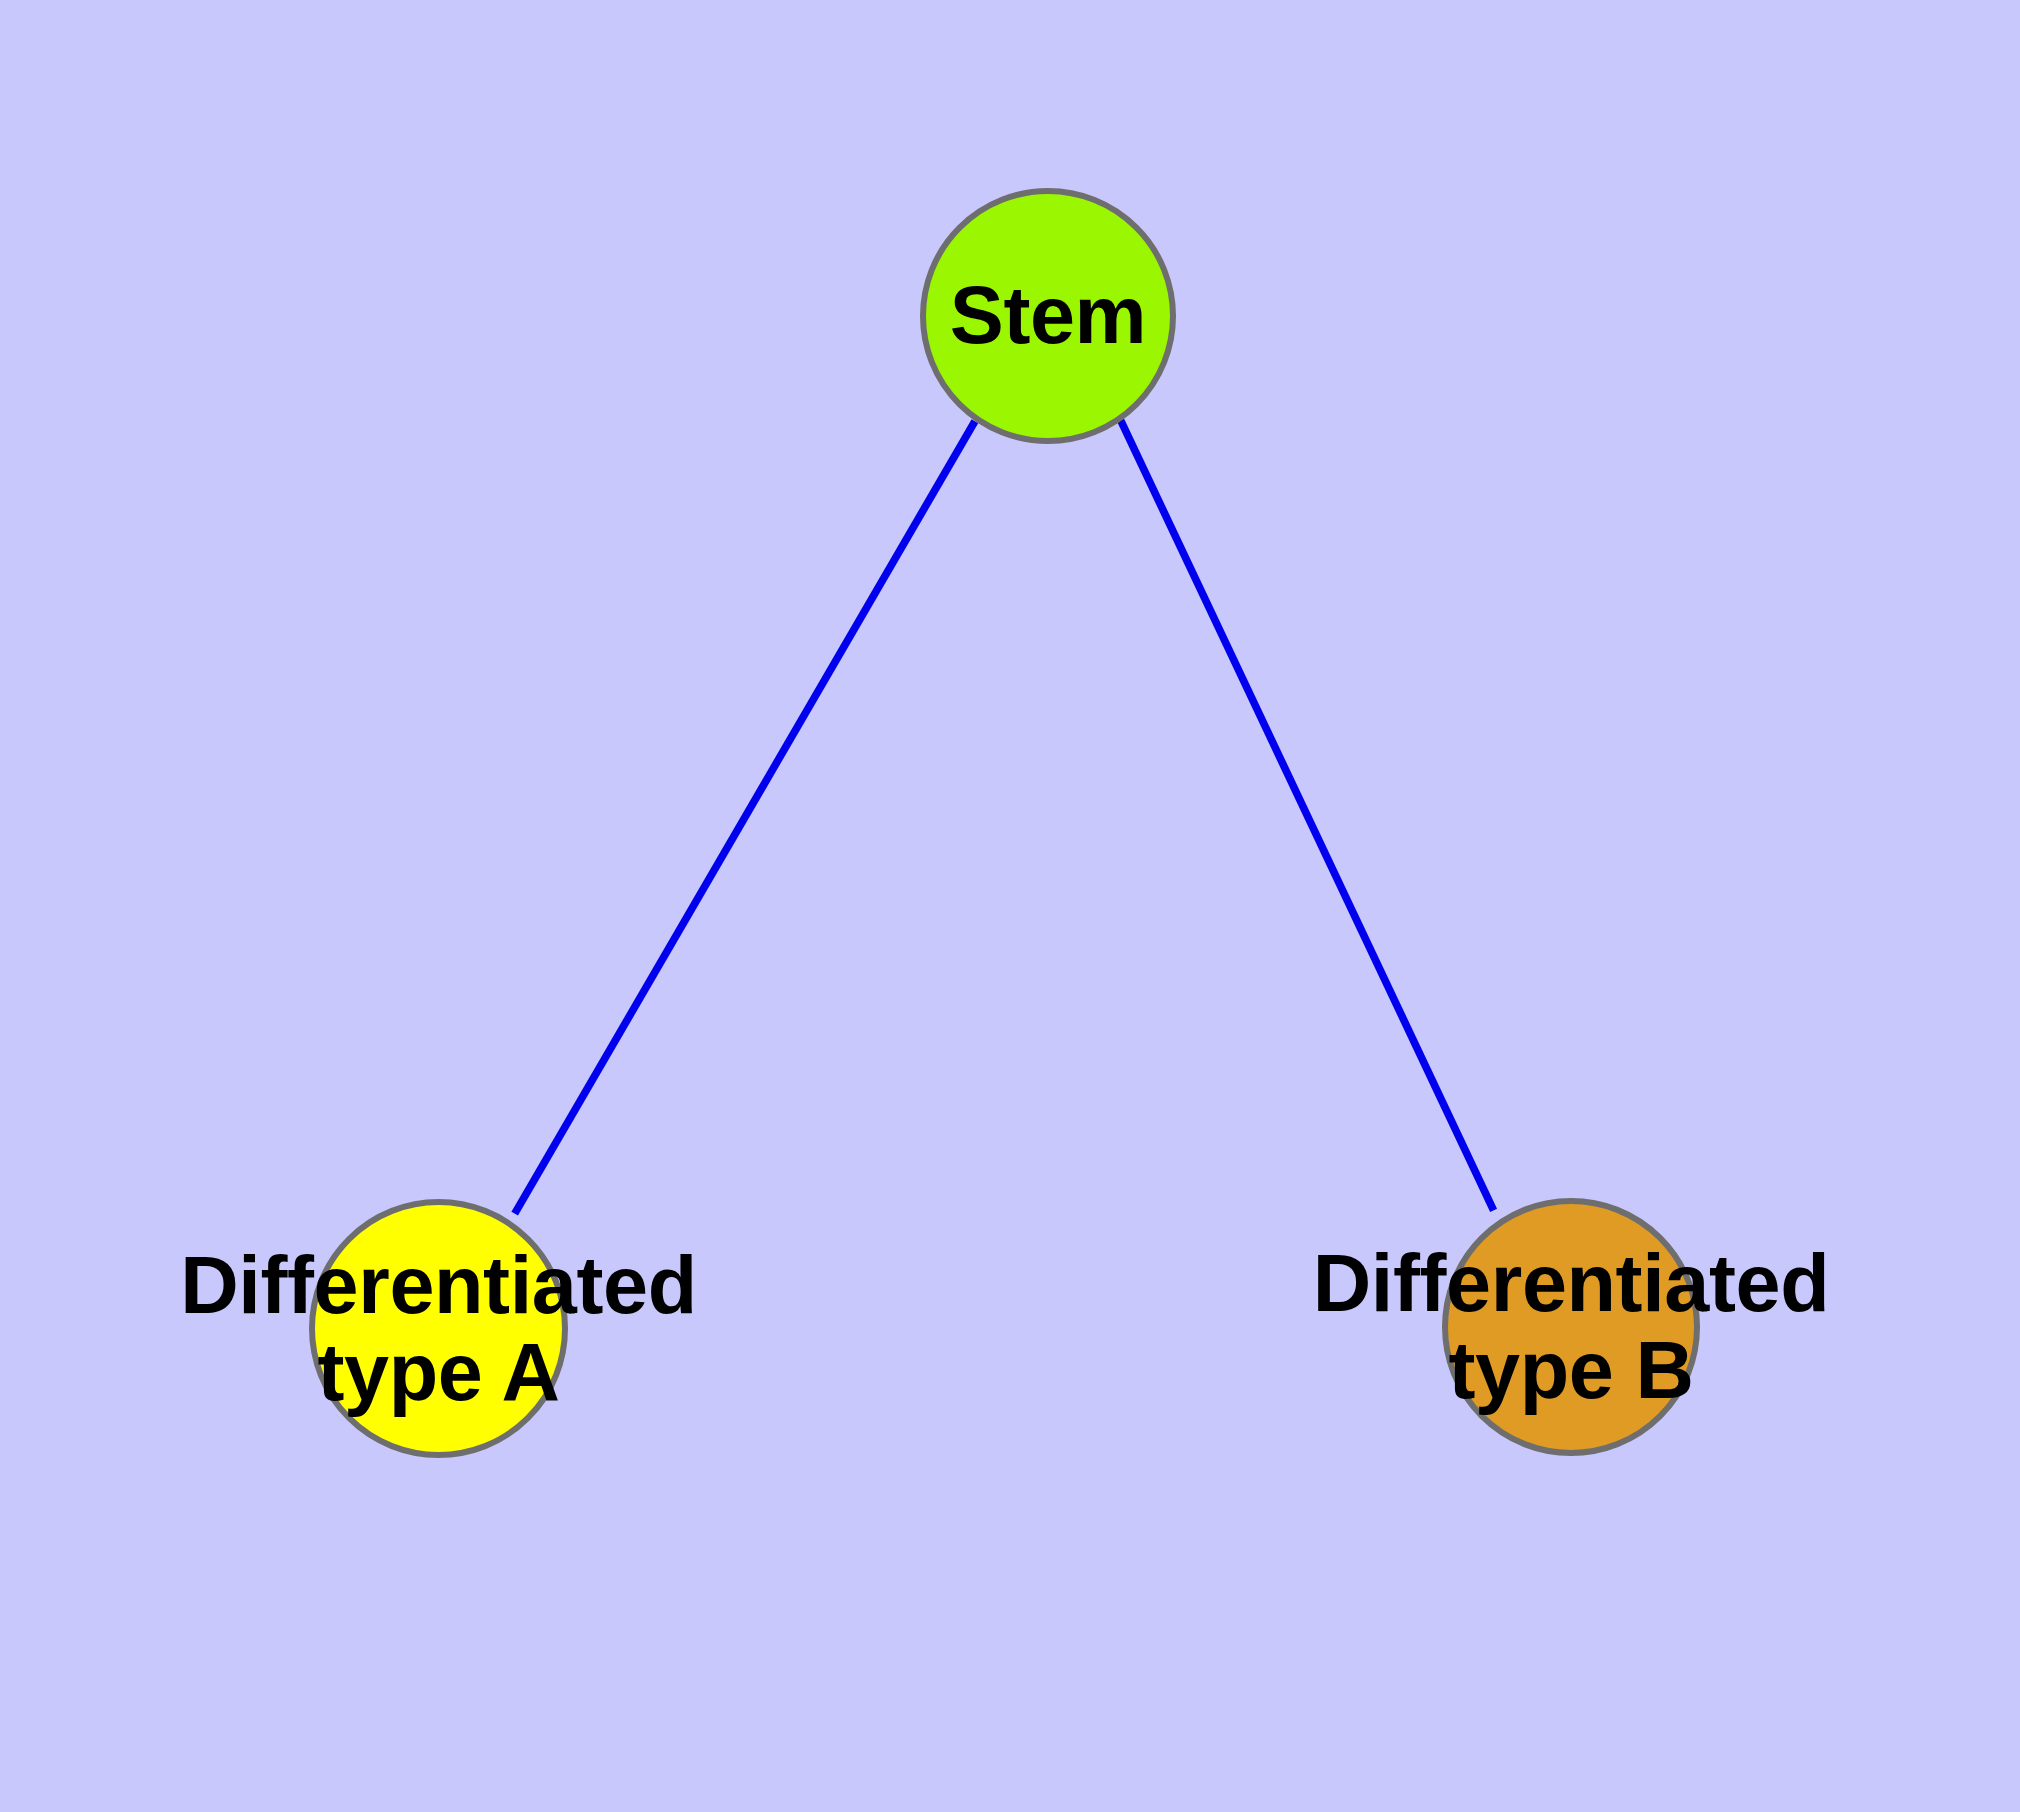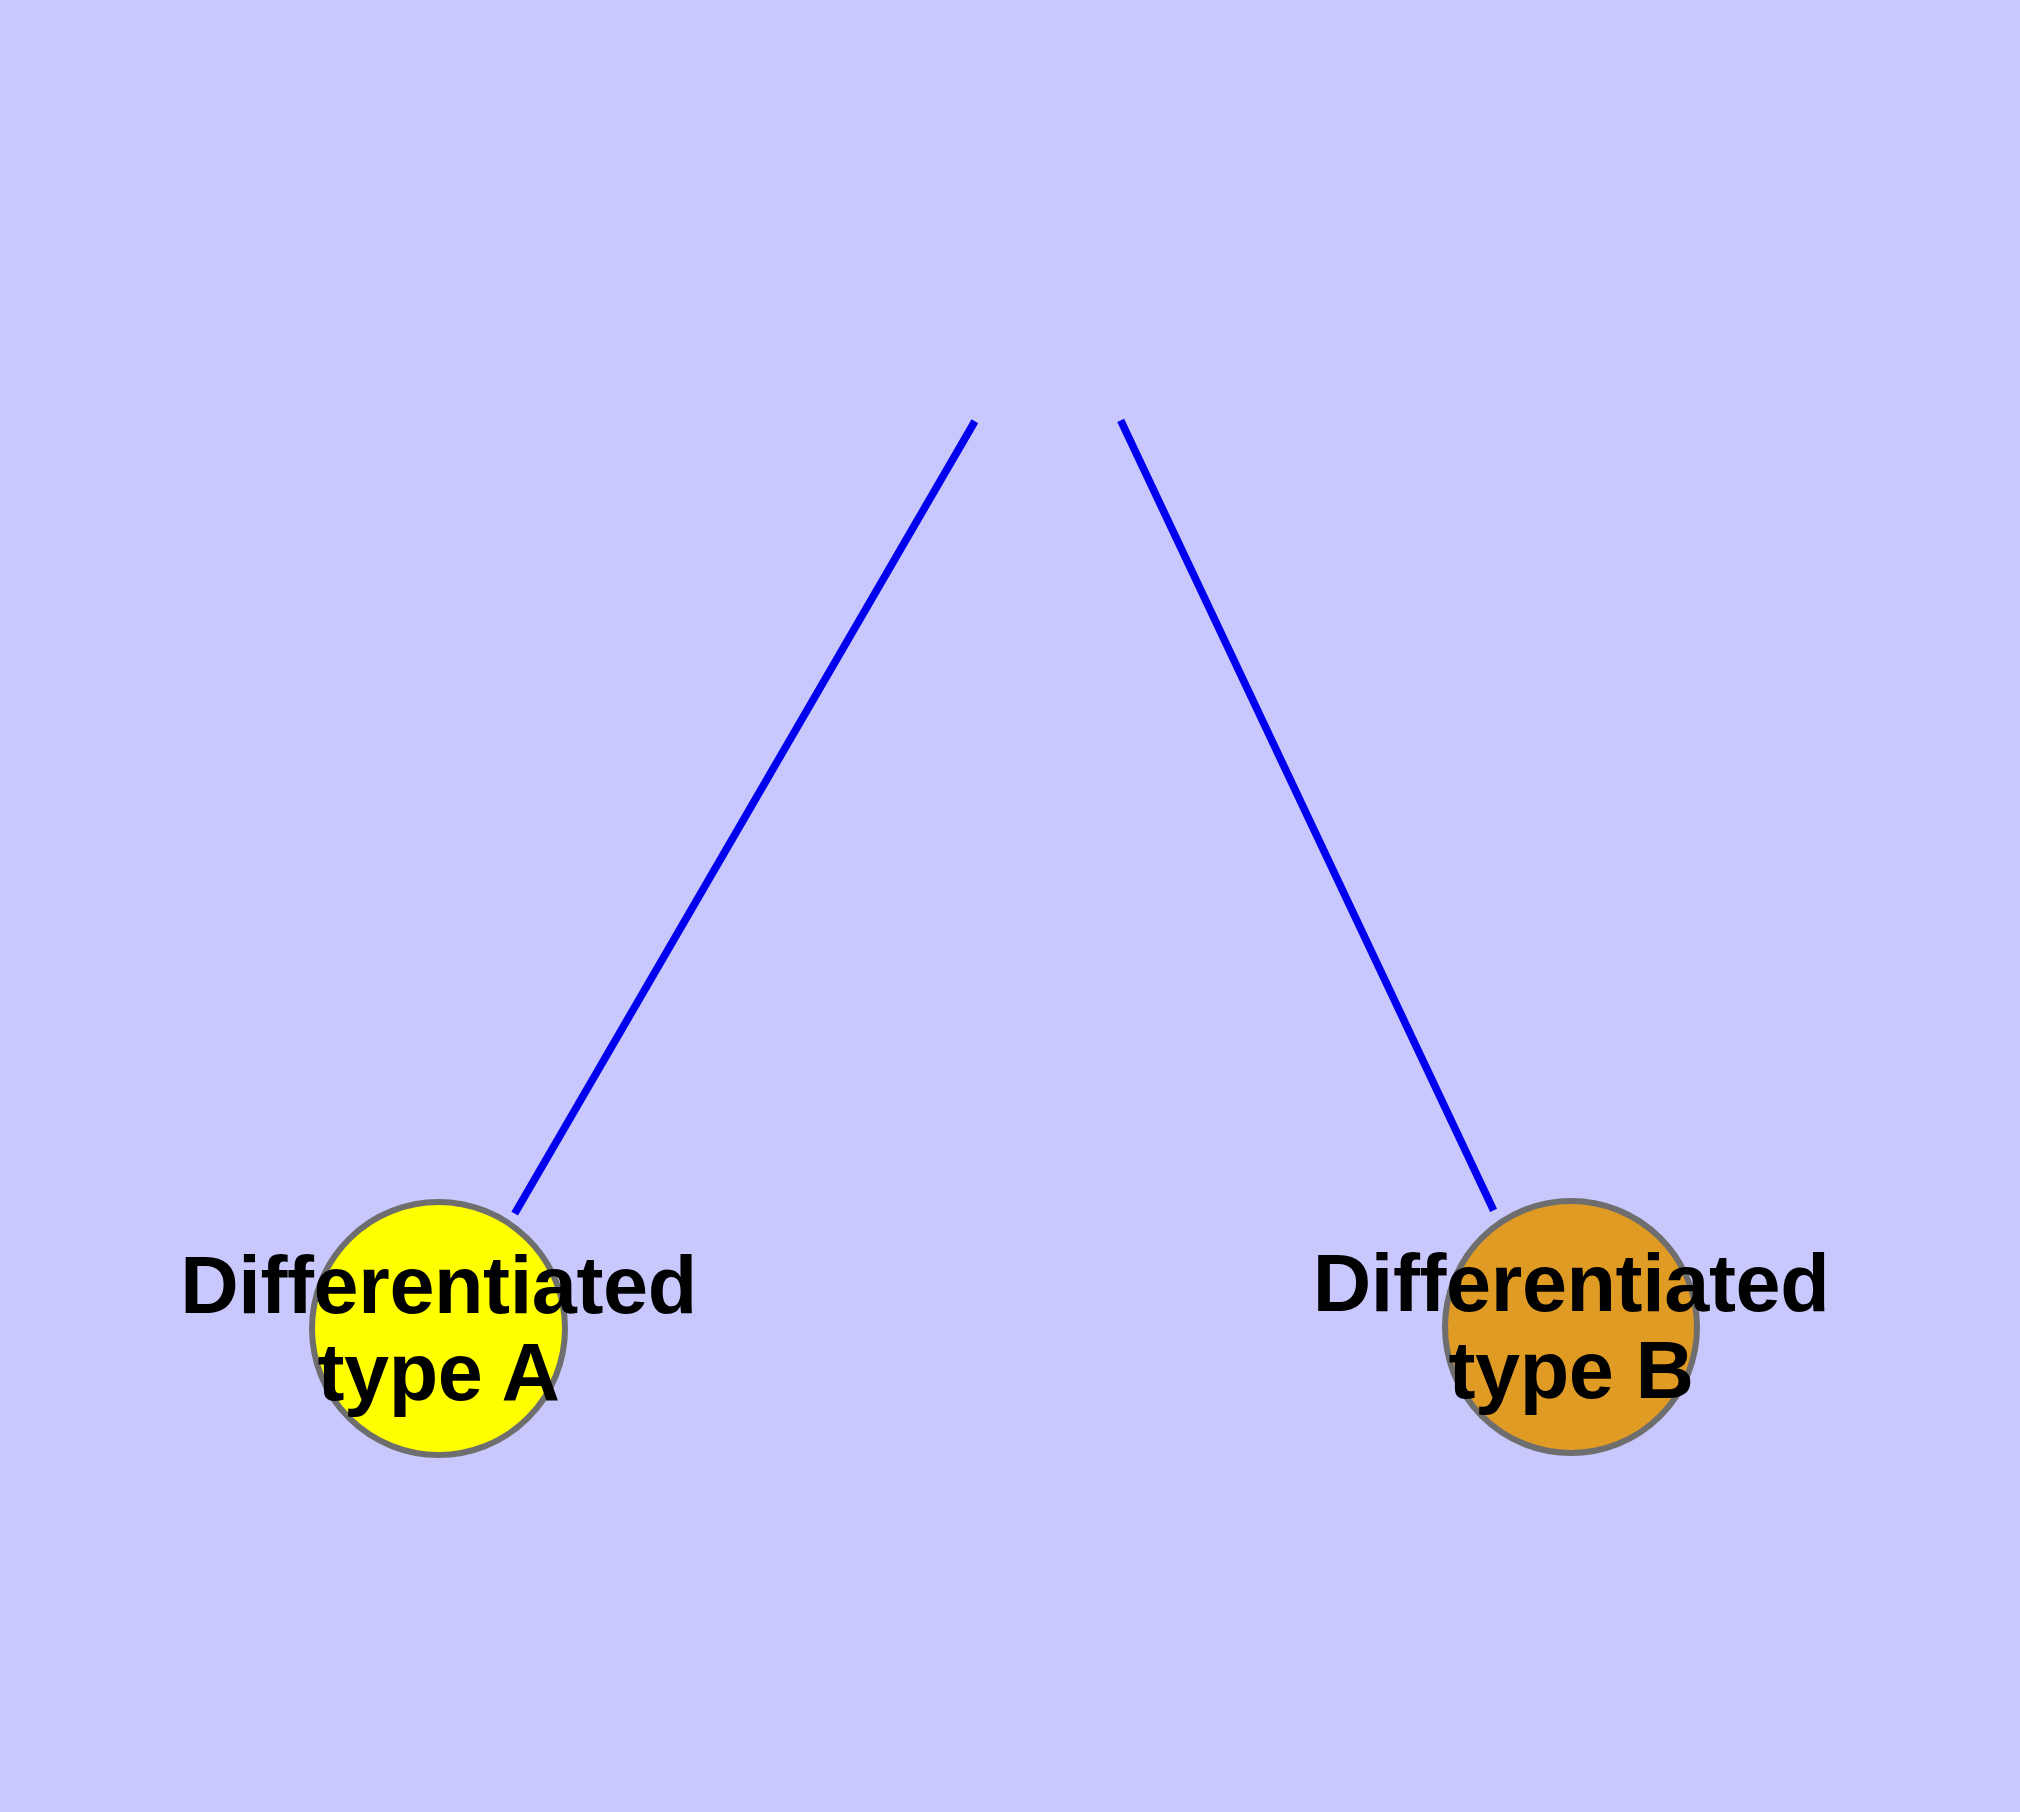--- a/index.html
+++ b/index.html
@@ -65,20 +65,23 @@
 
   <div id="graph-background" style="background: rgb(200, 200, 252);"></div>
 
   <svg id="edge-layer" viewBox="0 0 2384 2138" xmlns="http://www.w3.org/2000/svg" style="width: 2021px; height: 1812px;">
     <line class="graph-edge" x1="1150" y1="497" x2="607" y2="1432" stroke="#0000ee" stroke-width="9" stroke-linecap="butt"></line>
     <line class="graph-edge" x1="1322" y1="496" x2="1762" y2="1428" stroke="#0000ee" stroke-width="9" stroke-linecap="butt"></line>
   </svg>
 
   <div id="node-layer">
 
+    <div class="node" style="width: 256px; height: 256px; left: 920px; top: 188px; background: rgb(154, 246, 1); border: 6px solid rgb(110, 110, 110);">
+      <span class="node-label" style="font-size: 81px; color: rgb(0, 0, 0);">Stem</span>
+    </div>
 
     <div class="node" style="width: 259px; height: 259px; left: 309px; top: 1199px; background: rgb(255, 255, 0); border: 6px solid rgb(110, 110, 110);">
       <span class="node-label" style="font-size: 81px; color: rgb(0, 0, 0);">Differentiated
 type A</span>
     </div>
 
     <div class="node" style="width: 258px; height: 258px; left: 1442px; top: 1198px; background: rgb(224, 155, 36); border: 6px solid rgb(110, 110, 110);">
       <span class="node-label" style="font-size: 81px; color: rgb(0, 0, 0);">Differentiated
 type B</span>
     </div>

